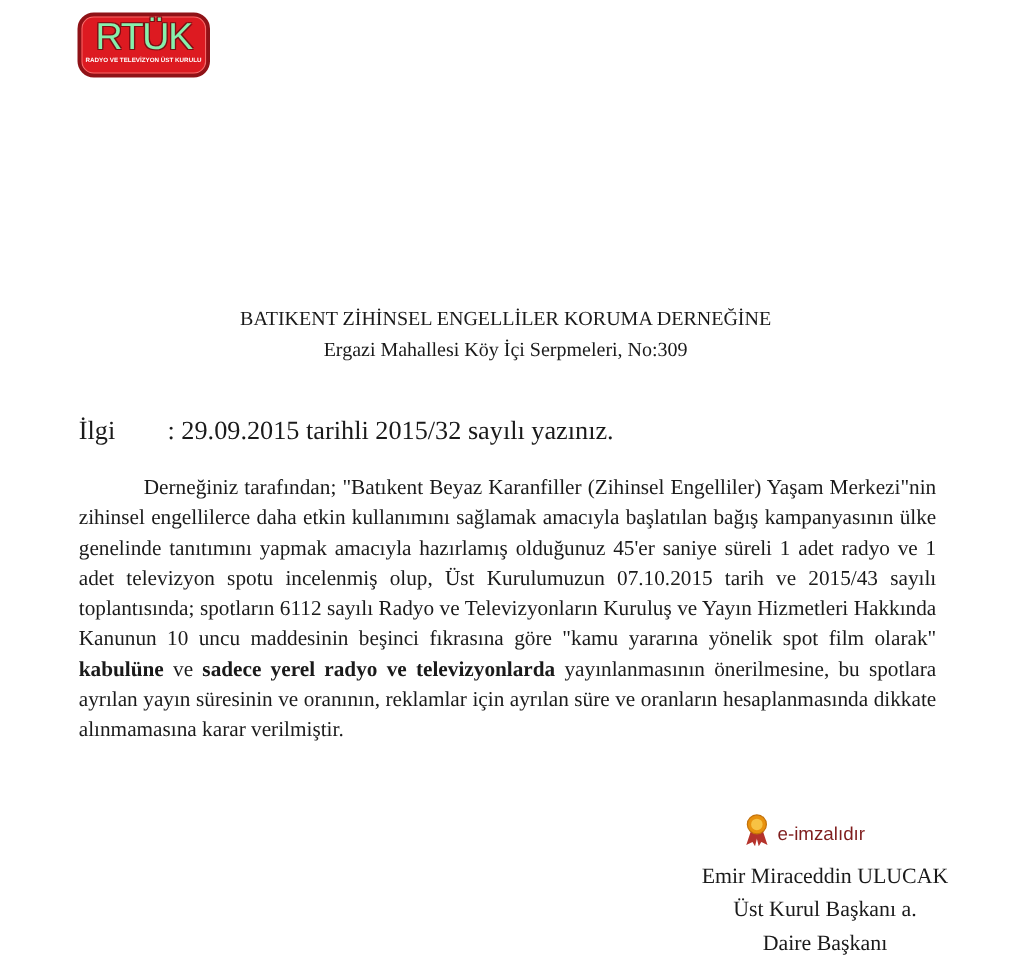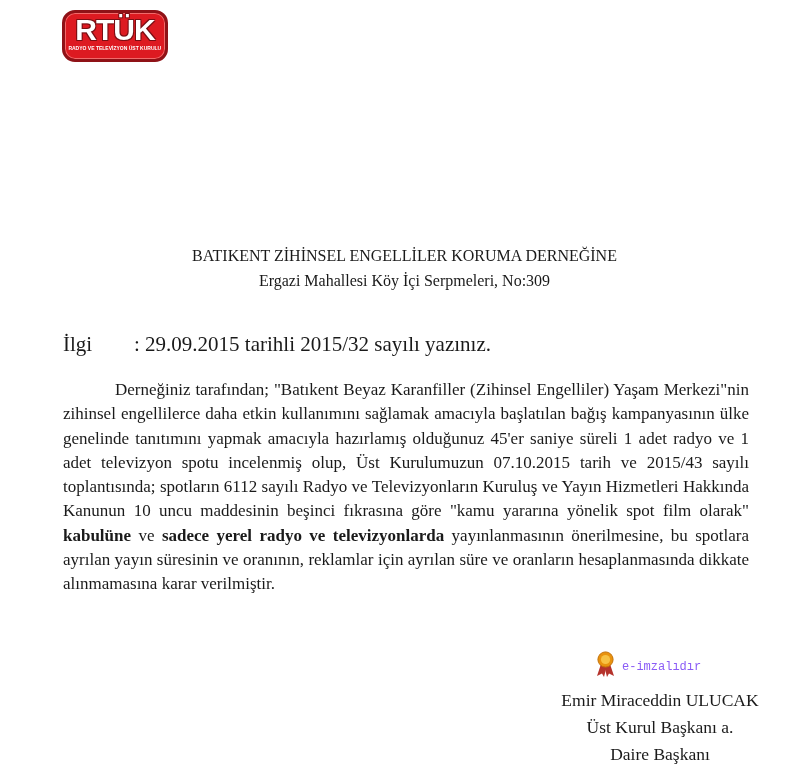--- a/index.html
+++ b/index.html
@@ -24,25 +24,25 @@
     border: 3px solid #8f1217;
     border-radius: 13px;
     box-shadow: inset 0 0 0 1px #f26a6a;
     display: flex;
     flex-direction: column;
     align-items: center;
     justify-content: flex-start;
   }
   .logo-acronym {
     font-family: "Liberation Sans", sans-serif;
-    font-weight: bold;
+    font-weight: normal;
     font-size: 30px;
     line-height: 32px;
     letter-spacing: -1px;
-    color: #ffffff;
+    color: #86efac;
     margin-top: 1px;
     text-shadow: 1px 1px 0 #7a0f14, -1px 1px 0 #7a0f14, 1px -1px 0 #7a0f14, -1px -1px 0 #7a0f14;
   }
   .logo-subtitle {
     font-family: "Liberation Sans", sans-serif;
     font-size: 10px;
     line-height: 10px;
     color: #ffffff;
     white-space: nowrap;
     transform: scale(0.50);
@@ -86,23 +86,23 @@
   
   .esign {
     position: absolute;
     top: 651px;
     left: 596px;
     display: flex;
     align-items: center;
     gap: 7px;
   }
   .esign-label {
-    font-family: Liberation Mono, monospace;
-    font-size: 12px;
-    color: #8b5cf6;
+    font-family: Liberation Sans, sans-serif;
+    font-size: 15px;
+    color: #7f1d1d;
   }
 
   
   .sig-block {
     position: absolute;
     top: 687px;
     left: 505px;
     width: 310px;
     text-align: center;
     font-size: 17.5px;

